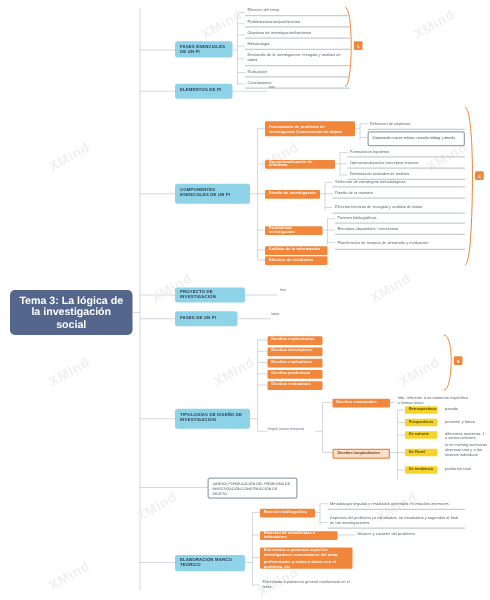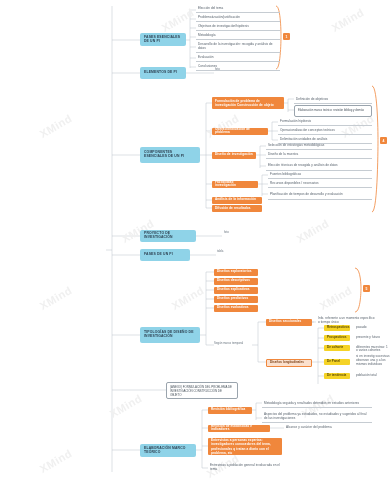--- a/index.html
+++ b/index.html
@@ -249,20 +249,21 @@
   <div class="wm" style="left:120px;top:225px;">XMind</div>
   <div class="wm" style="left:295px;top:225px;">XMind</div>
   <div class="wm" style="left:38px;top:292px;">XMind</div>
   <div class="wm" style="left:170px;top:292px;">XMind</div>
   <div class="wm" style="left:318px;top:292px;">XMind</div>
   <div class="wm" style="left:108px;top:400px;">XMind</div>
   <div class="wm" style="left:300px;top:400px;">XMind</div>
   <div class="wm" style="left:38px;top:455px;">XMind</div>
   <div class="wm" style="left:205px;top:460px;">XMind</div>
 
+  <div class="node root" style="left:8px;top:232px;width:98px;height:36px;">Tema 3: La lógica de la investigación social</div>
 
   <div class="node blue" style="left:140px;top:33px;width:46px;height:13px;">FASES ESENCIALES DE UN PI</div>
 
   <div class="node leaf" style="left:196px;top:5.5px;width:84px;">Elección del tema</div>
   <div class="node leaf" style="left:196px;top:14.5px;width:84px;">Problematización/justificación</div>
   <div class="node leaf" style="left:196px;top:23.5px;width:84px;">Objetivos de investigación/hipótesis</div>
   <div class="node leaf" style="left:196px;top:32.5px;width:84px;">Metodología</div>
   <div class="node leaf" style="left:196px;top:41.5px;width:84px;height:11px;line-height:1.3;">Desarrollo de la investigación: recogida y análisis de datos</div>
   <div class="node leaf" style="left:196px;top:54px;width:84px;">Evaluación</div>
   <div class="node leaf" style="left:196px;top:63px;width:84px;">Conclusiones</div>

